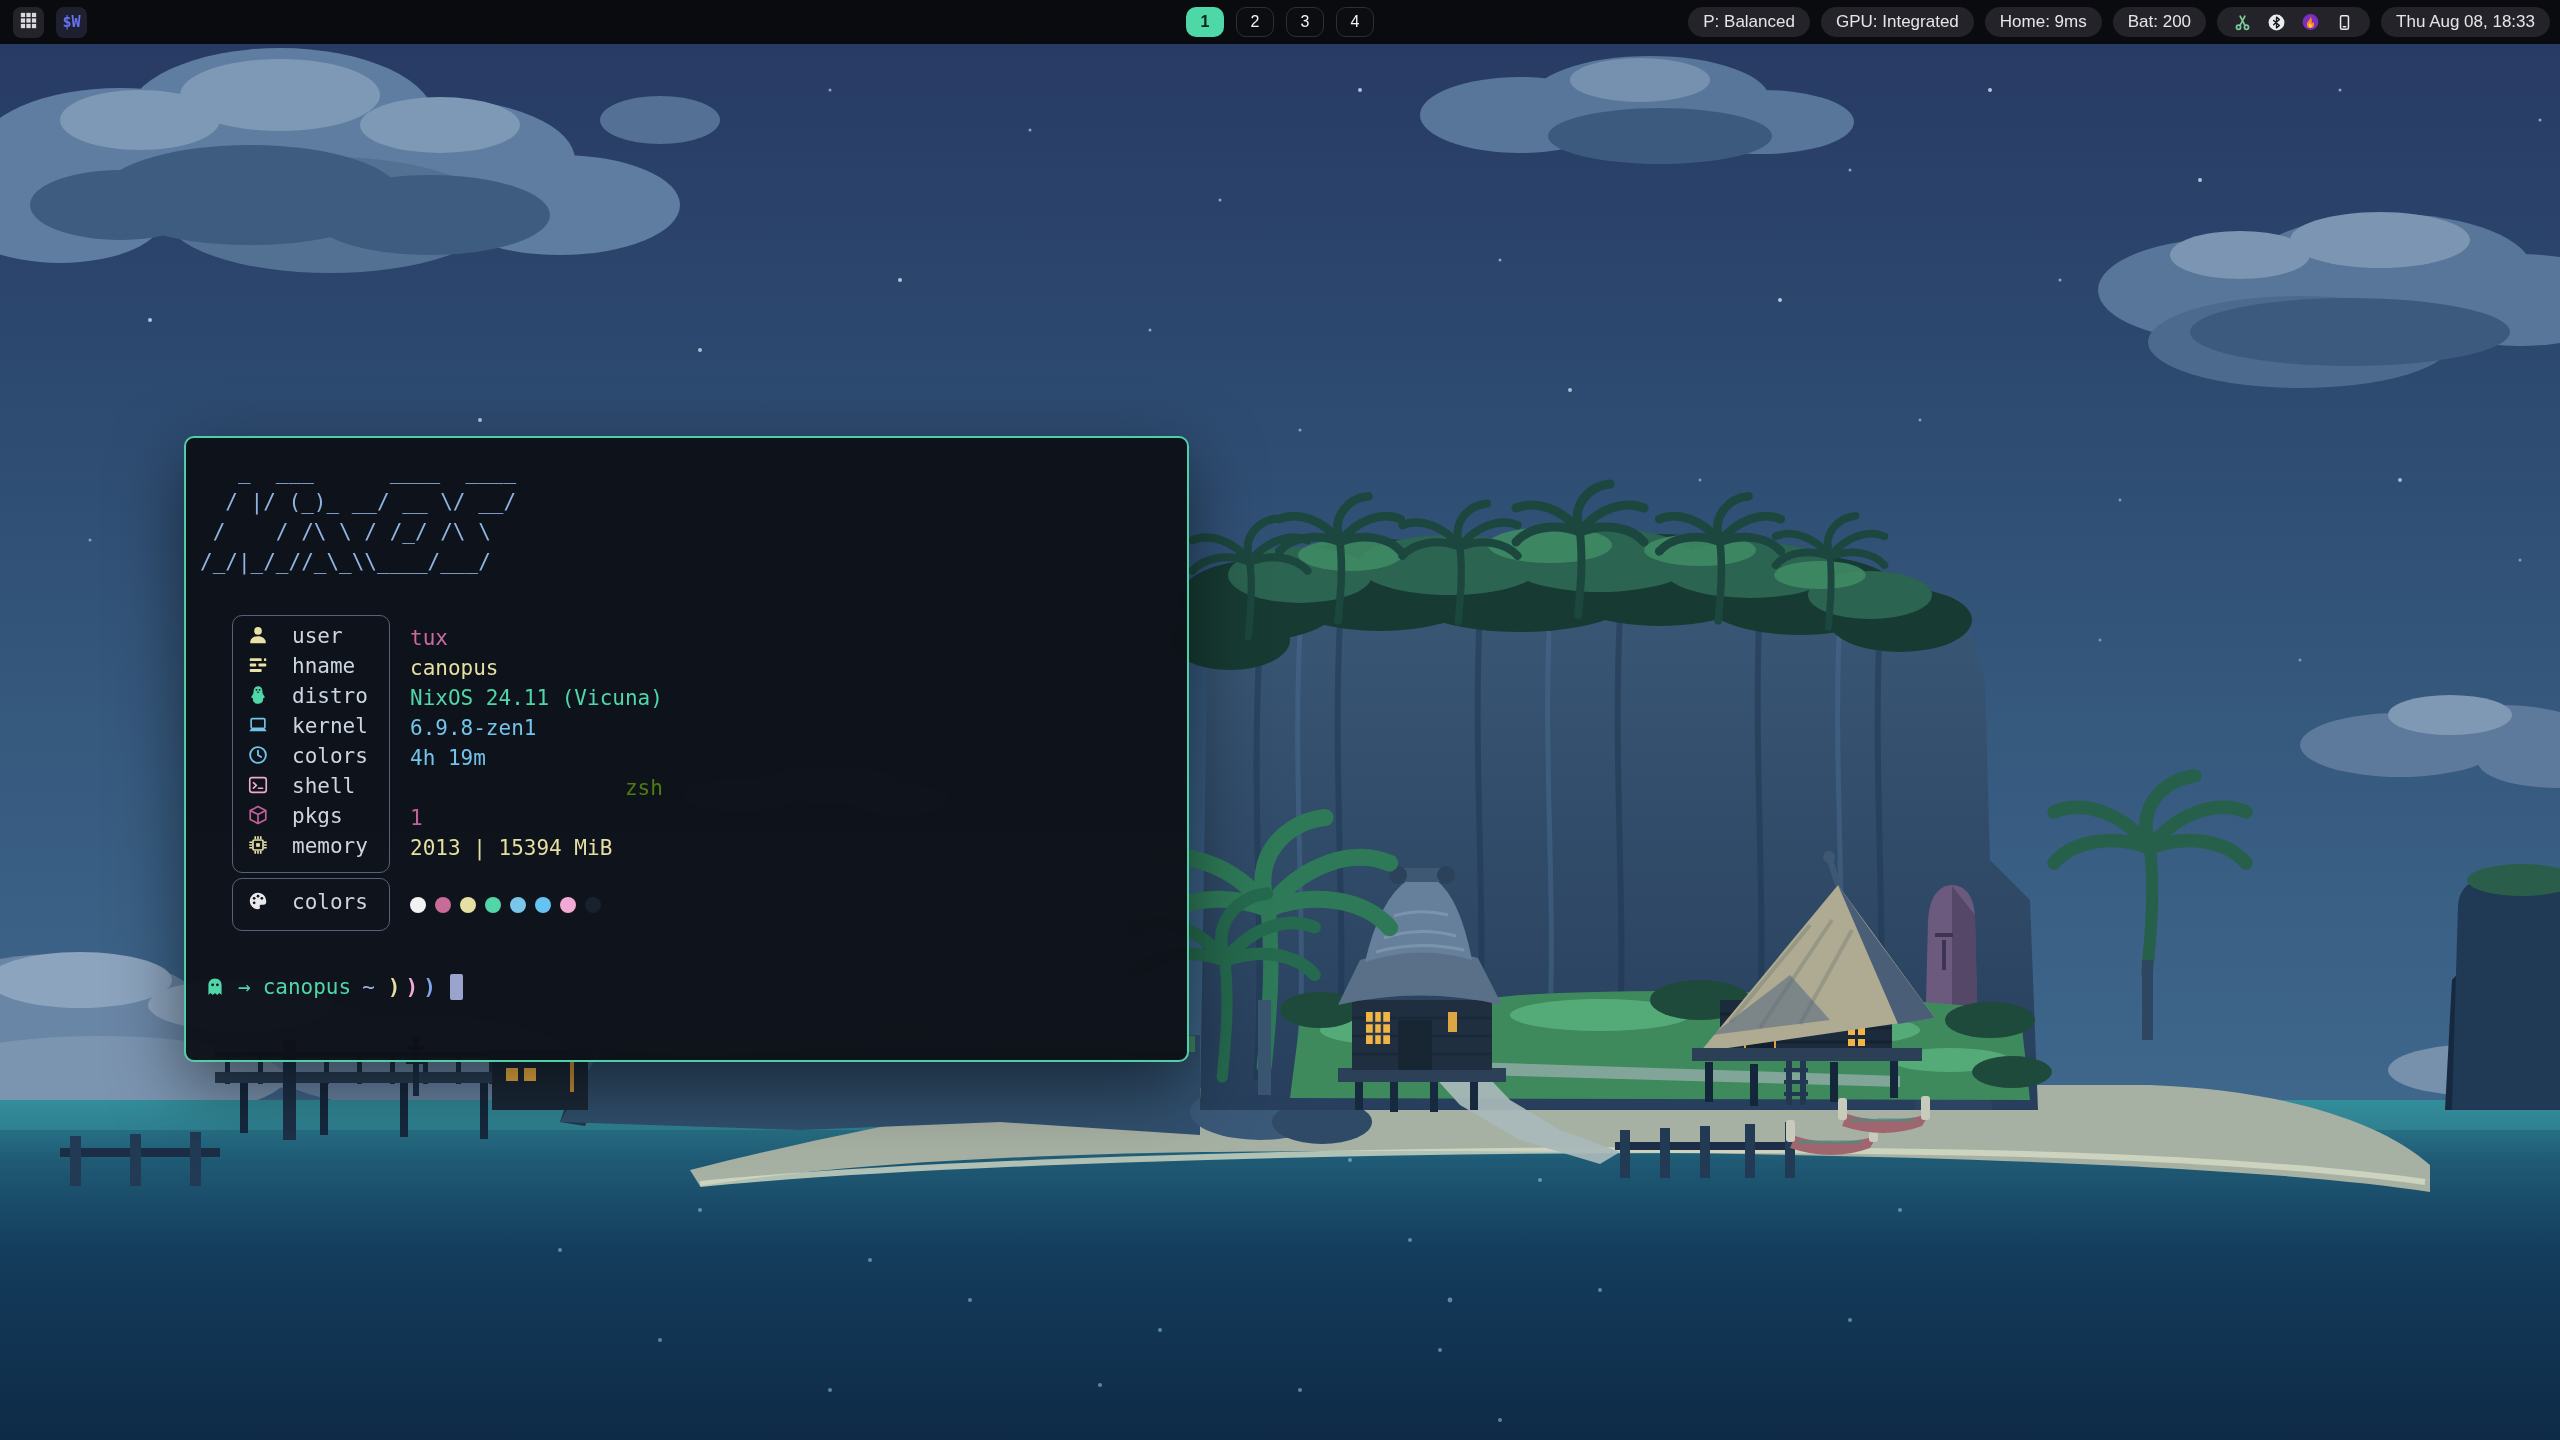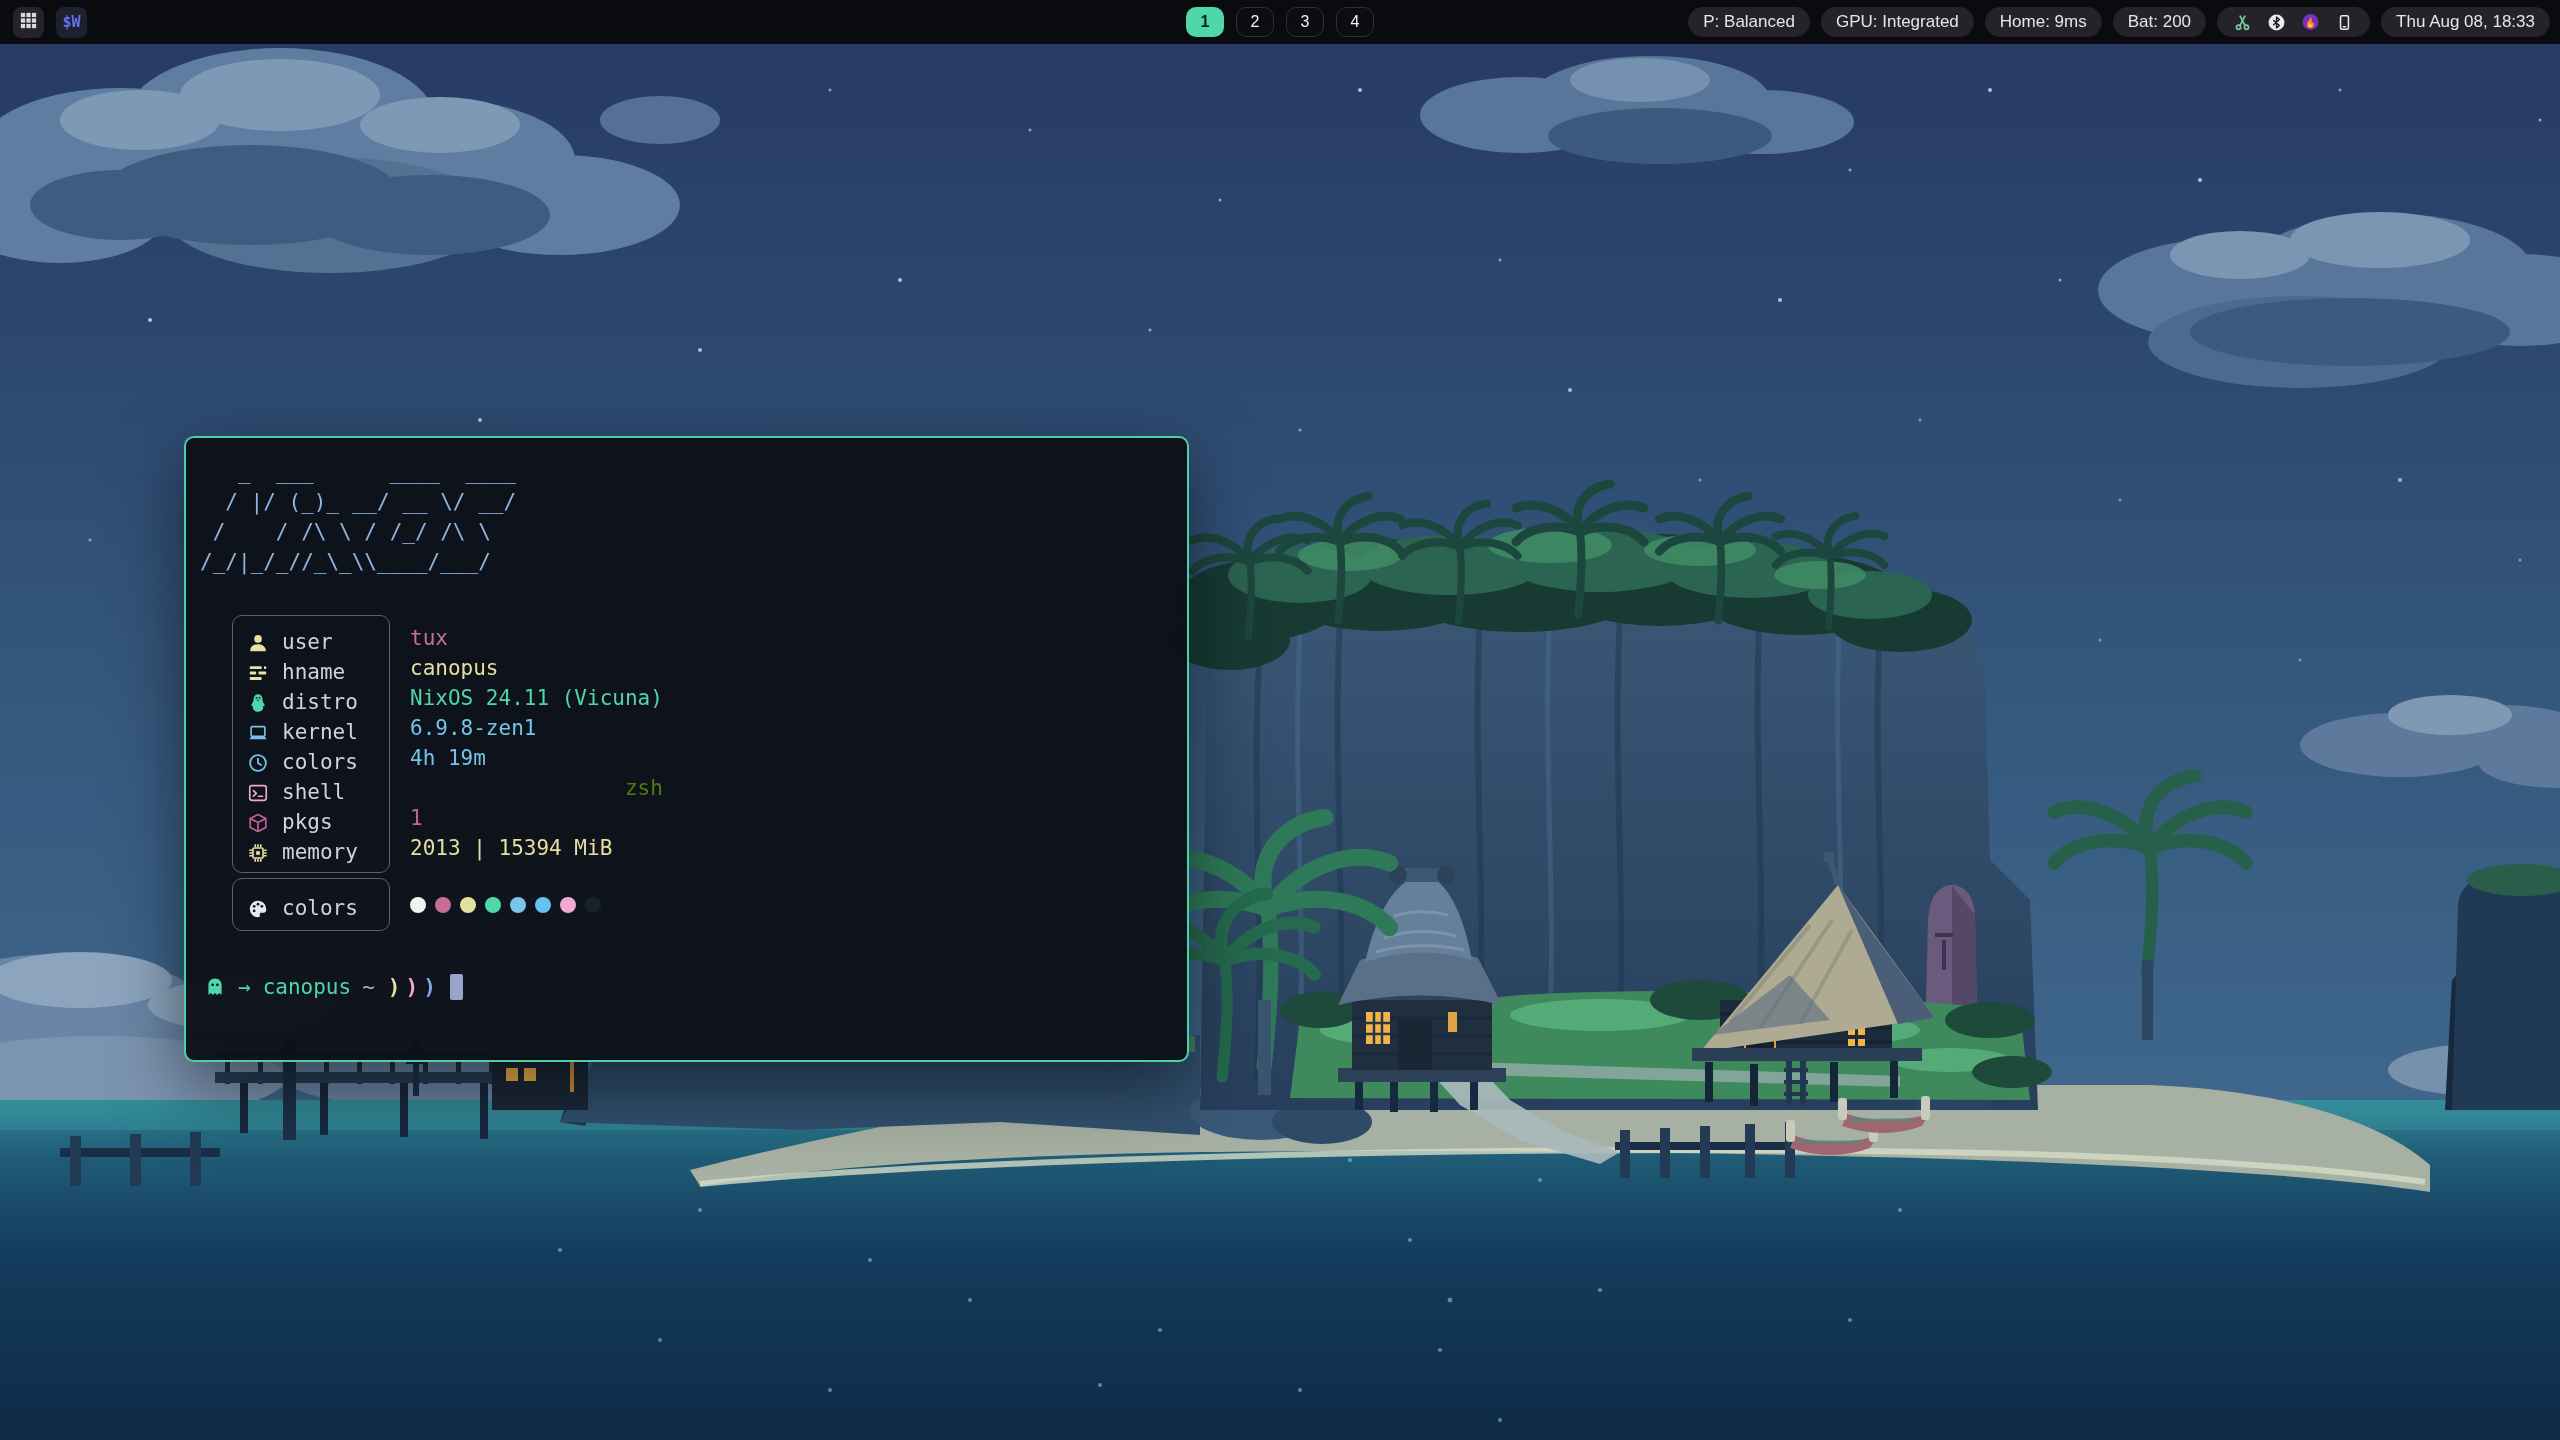--- a/index.html
+++ b/index.html
@@ -35,21 +35,21 @@
               background:rgba(13,17,24,0.97); border:2px solid #4ecfa6; border-radius:10px;
               box-shadow:0 24px 70px rgba(0,0,0,0.5); z-index:10;
               font-family:"DejaVu Sans Mono", "Liberation Mono", monospace;
               font-size:21px; color:#cdd5e0; }
   .ascii { position:absolute; left:14px; top:19px; white-space:pre;
            line-height:30px; font-size:21px; }
   .infobox { position:absolute; left:46px; width:158px;
              border:1.5px solid #56627a; border-radius:10px; }
   .infobox1 { top:177px; height:258px; padding:8px 0; }
   .infobox2 { top:440px; height:53px; display:flex; align-items:center; }
-  .inforow { height:30px; display:flex; align-items:flex-end; padding-left:14px; gap:13px; }
+  .inforow { height:30px; display:flex; align-items:flex-start; padding-left:14px; gap:23px; }
   .inforow .ricon { width:22px; height:22px; flex:0 0 22px; display:flex; align-items:center; }
   .inforow .ricon svg { width:22px; height:22px; }
   .values { position:absolute; left:224px; top:177px; padding:8px 0; }
   .values div { height:30px; line-height:30px; white-space:pre; }
   .dots { position:absolute; left:224px; top:440px; height:53px;
           display:flex; align-items:center; gap:9px; }
   .dot { width:16px; height:16px; border-radius:50%; }
   .prompt { position:absolute; left:18px; top:534px; height:30px;
             display:flex; align-items:center; }
   .prompt .gicon { width:22px; height:22px; margin-right:12px; }

